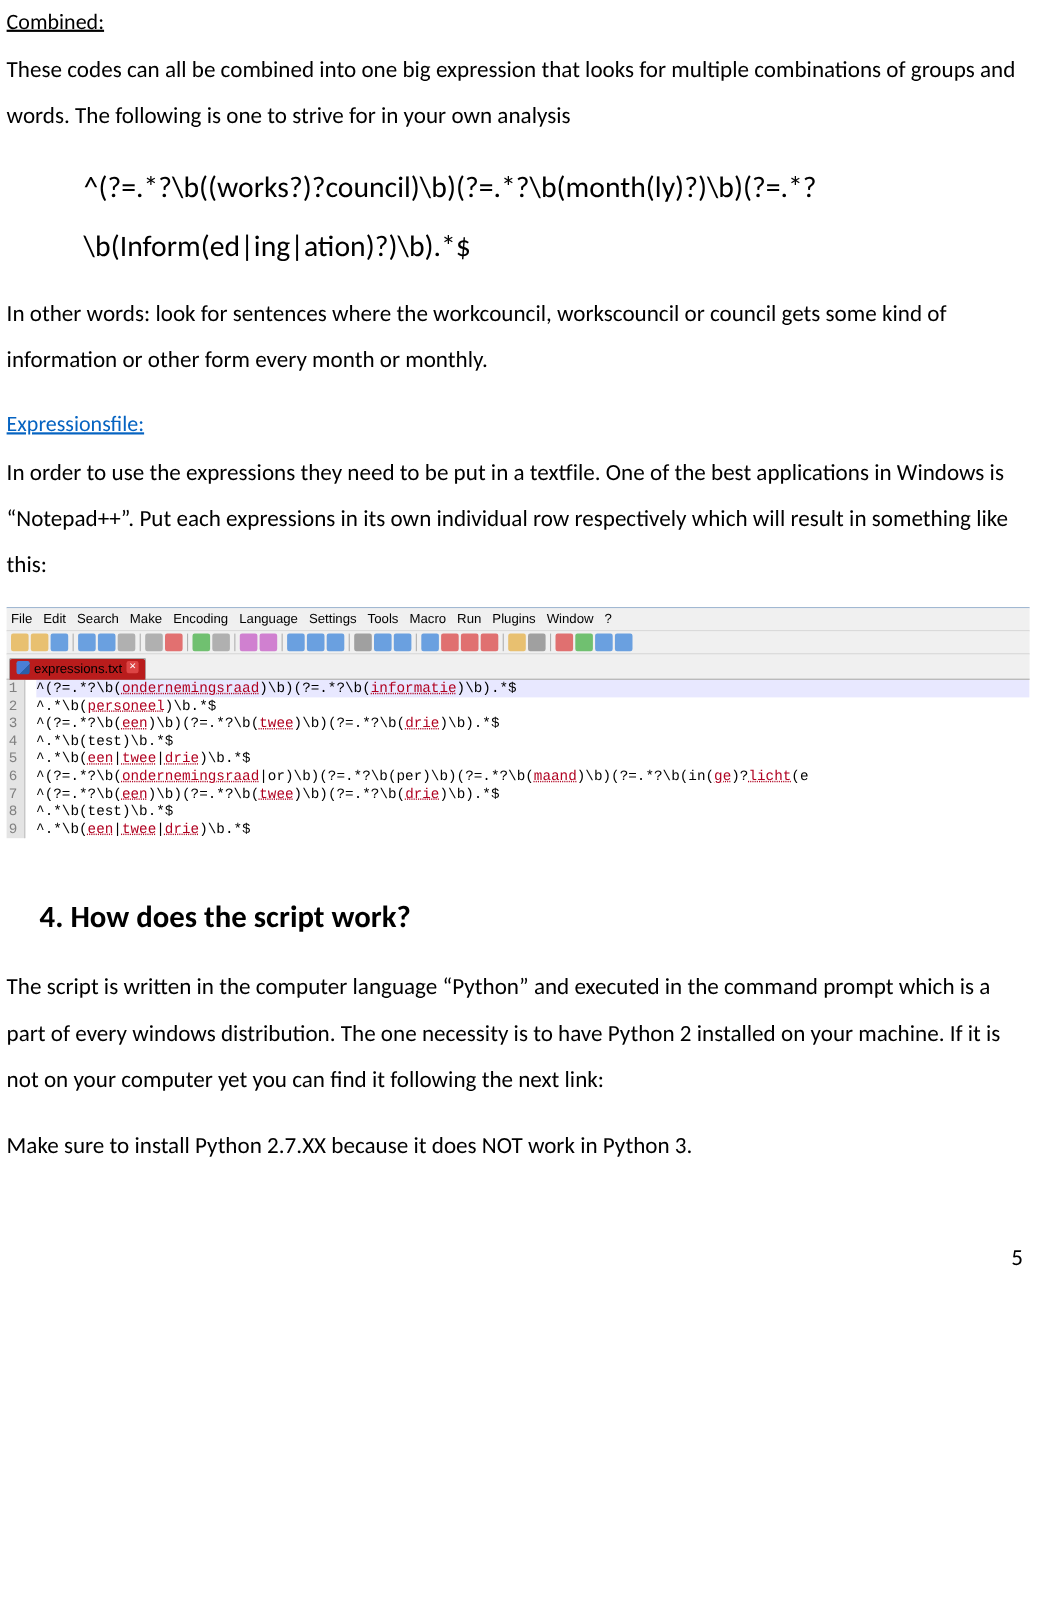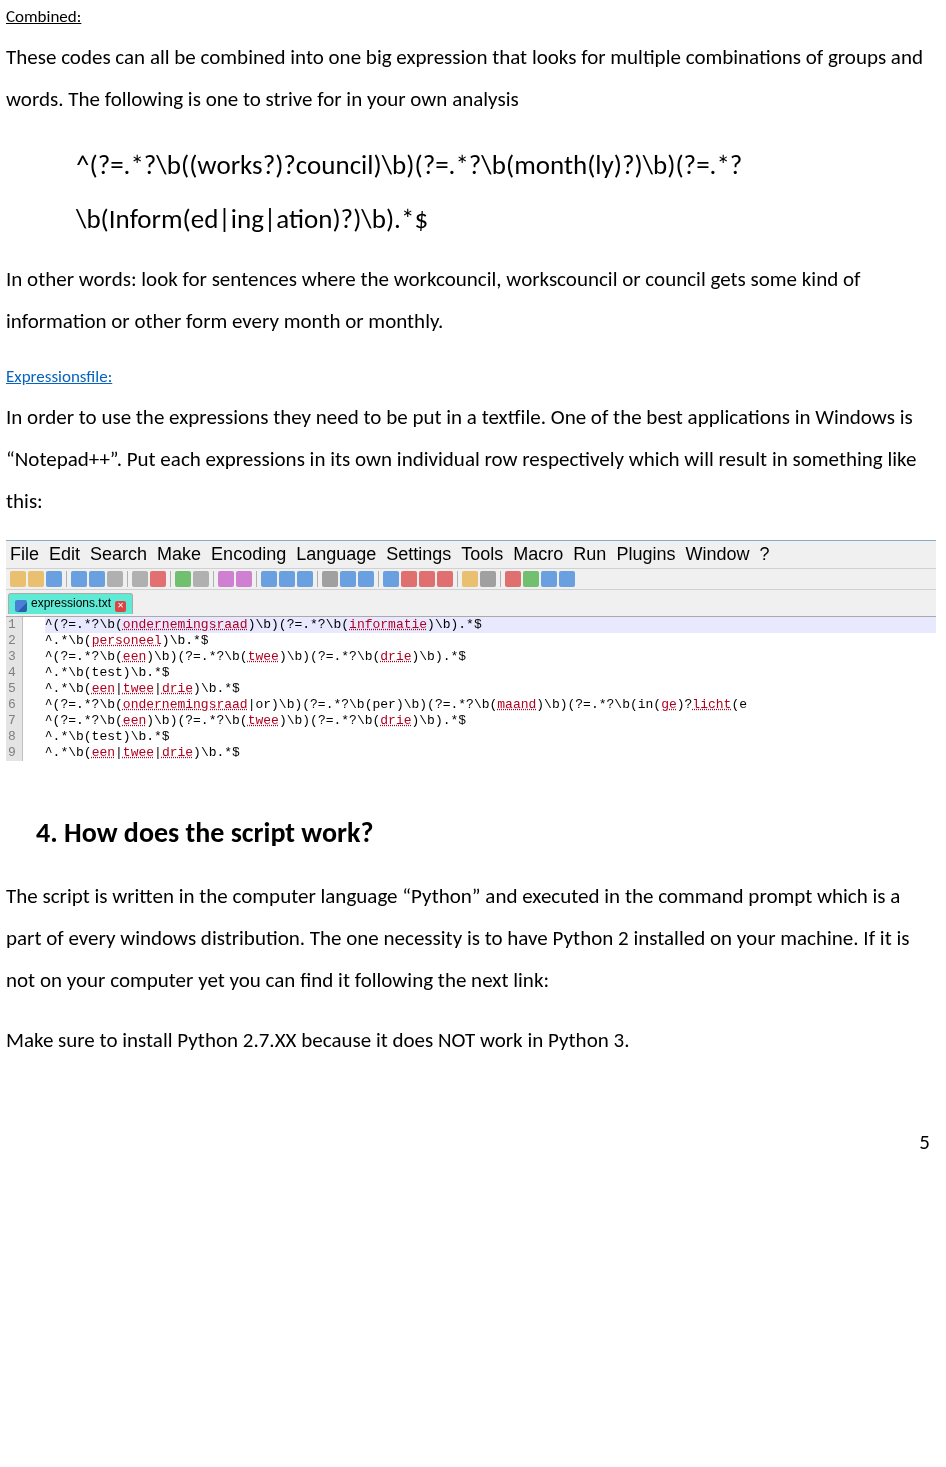--- a/index.html
+++ b/index.html
@@ -10,21 +10,21 @@
     color: #000;
     width: 946px;
   }
   .page {
     padding: 0 6px 30px 6px;
     font-size: 21px;
     line-height: 2.0;
   }
   .section-label {
     text-decoration: underline;
-    font-size: 17px;
+    font-size: 20px;
     margin: 0 0 2px 0;
   }
   .section-label.link {
     color: #0563C1;
   }
   .para {
     margin: 0 0 18px 0;
   }
   .indent-block {
     margin: 12px 0 12px 70px;
@@ -56,21 +56,21 @@
     background: #fff;
     font-size: 12px;
     line-height: 1.3;
   }
   .npp-menubar {
     background: #f0f0f0;
     padding: 2px 4px;
     color: #000;
     display: flex;
     gap: 10px;
-    font-size: 18px;
+    font-size: 12px;
     border-bottom: 1px solid #d0d0d0;
   }
   .npp-toolbar {
     background: #f0f0f0;
     padding: 2px 4px;
     display: flex;
     gap: 2px;
     align-items: center;
     border-bottom: 1px solid #d0d0d0;
   }
@@ -86,23 +86,23 @@
     background: #b0b0b0;
     margin: 0 2px;
   }
   .npp-tabs {
     background: #f0f0f0;
     padding: 2px 0 0 2px;
     border-bottom: 1px solid #aaa;
   }
   .npp-tab {
     display: inline-flex;
-    align-items: flex-end;
+    align-items: flex-start;
     gap: 4px;
-    background: #5eead4;
+    background: #b91c1c;
     border: 1px solid #aaa;
     border-bottom: none;
     padding: 2px 6px;
     font-size: 12px;
     border-top-left-radius: 3px;
     border-top-right-radius: 3px;
     position: relative;
     top: 1px;
   }
   .tab-disk {
@@ -134,21 +134,21 @@
     background: #e4e4e4;
     color: #808080;
     text-align: right;
     padding: 0 6px 0 2px;
     border-right: 1px solid #c0c0c0;
     flex: 0 0 auto;
     user-select: none;
   }
   .code {
     flex: 1;
-    padding-left: 22px;
+    padding-left: 10px;
     color: #000;
     overflow: hidden;
   }
   .code .row { display: block; height: 16px; }
   .code .row.active { background: #e8e8ff; }
   .word { color: #b00020; text-decoration: underline dotted #b00020; }
   .gutter .gl { display: block; height: 16px; }
 </style>
 </head>
 <body>

